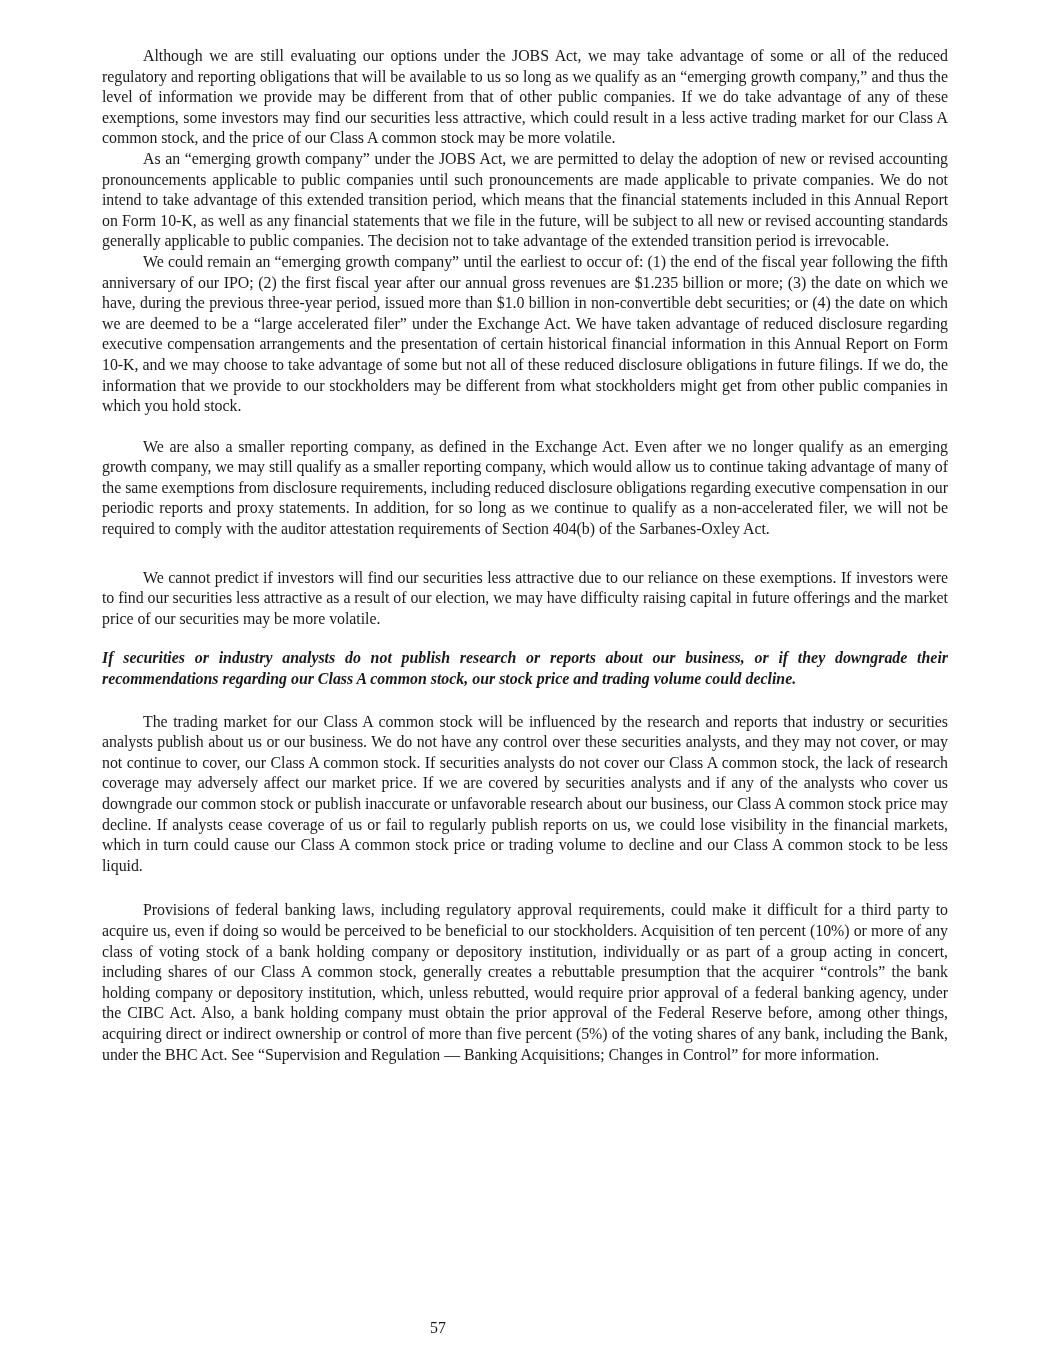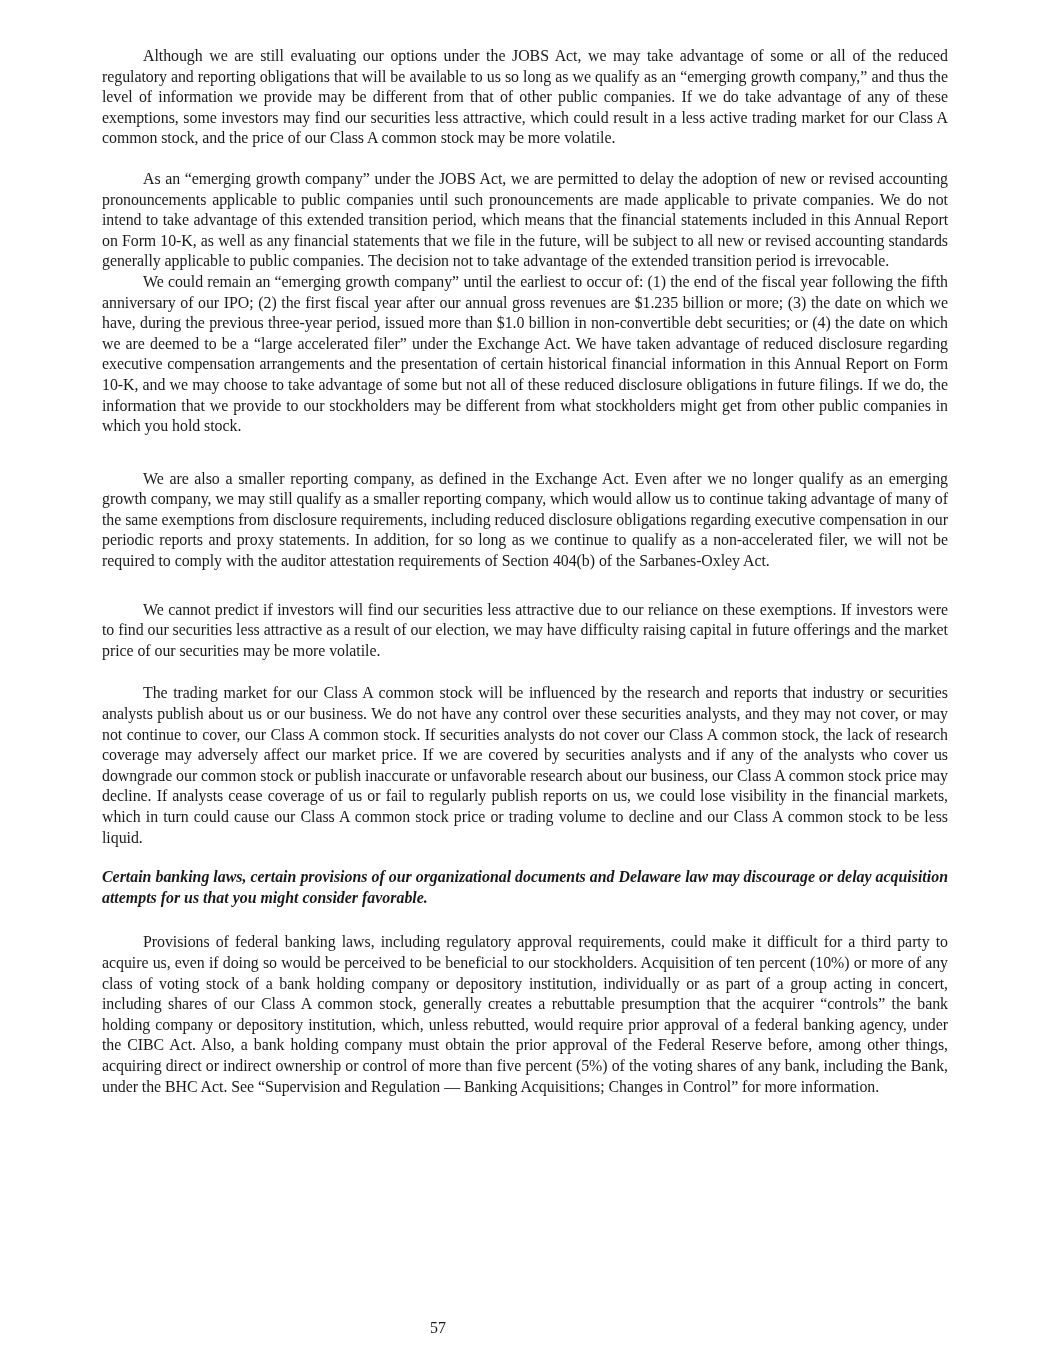--- a/index.html
+++ b/index.html
@@ -31,23 +31,23 @@
     }
     .heading {
       margin: 0;
       font-size: 15.9px;
       line-height: 20.6px;
       text-align: justify;
       font-weight: bold;
       font-style: italic;
     }
     #p1 { margin-top: 0; }
-    #p2 { margin-top: 20px; }
+    #p2 { }
     #p3 { }
-    #p4 { margin-top: 32px; }
+    #p4 { margin-top: 20px; }
     #p5 { margin-top: 28px; }
     #h1 { margin-top: 19px; }
     #p6 { margin-top: 22px; }
     #h2 { margin-top: 19px; }
     #p7 { margin-top: 24px; }
     .page-number {
       position: absolute;
       left: 0;
       width: 876px;
       top: 1318px;
@@ -58,18 +58,18 @@
   </style>
 </head>
 <body>
 
 <div class="page">
   <p id="p1" class="para">Although we are still evaluating our options under the JOBS Act, we may take advantage of some or all of the reduced regulatory and reporting obligations that will be available to us so long as we qualify as an “emerging growth company,” and thus the level of information we provide may be different from that of other public companies. If we do take advantage of any of these exemptions, some investors may find our securities less attractive, which could result in a less active trading market for our Class A common stock, and the price of our Class A common stock may be more volatile.</p>
   <p id="p2" class="para">As an “emerging growth company” under the JOBS Act, we are permitted to delay the adoption of new or revised accounting pronouncements applicable to public companies until such pronouncements are made applicable to private companies. We do not intend to take advantage of this extended transition period, which means that the financial statements included in this Annual Report on Form 10-K, as well as any financial statements that we file in the future, will be subject to all new or revised accounting standards generally applicable to public companies. The decision not to take advantage of the extended transition period is irrevocable.</p>
   <p id="p3" class="para">We could remain an “emerging growth company” until the earliest to occur of: (1) the end of the fiscal year following the fifth anniversary of our IPO; (2) the first fiscal year after our annual gross revenues are $1.235 billion or more; (3) the date on which we have, during the previous three-year period, issued more than $1.0 billion in non-convertible debt securities; or (4) the date on which we are deemed to be a “large accelerated filer” under the Exchange Act. We have taken advantage of reduced disclosure regarding executive compensation arrangements and the presentation of certain historical financial information in this Annual Report on Form 10-K, and we may choose to take advantage of some but not all of these reduced disclosure obligations in future filings. If we do, the information that we provide to our stockholders may be different from what stockholders might get from other public companies in which you hold stock.</p>
   <p id="p4" class="para">We are also a smaller reporting company, as defined in the Exchange Act. Even after we no longer qualify as an emerging growth company, we may still qualify as a smaller reporting company, which would allow us to continue taking advantage of many of the same exemptions from disclosure requirements, including reduced disclosure obligations regarding executive compensation in our periodic reports and proxy statements. In addition, for so long as we continue to qualify as a non-accelerated filer, we will not be required to comply with the auditor attestation requirements of Section 404(b) of the Sarbanes-Oxley Act.</p>
   <p id="p5" class="para">We cannot predict if investors will find our securities less attractive due to our reliance on these exemptions. If investors were to find our securities less attractive as a result of our election, we may have difficulty raising capital in future offerings and the market price of our securities may be more volatile.</p>
+  <p id="h1" class="heading">If securities or industry analysts do not publish research or reports about our business, or if they downgrade their recommendations regarding our Class A common stock, our stock price and trading volume could decline.</p>
   <p id="p6" class="para">The trading market for our Class A common stock will be influenced by the research and reports that industry or securities analysts publish about us or our business. We do not have any control over these securities analysts, and they may not cover, or may not continue to cover, our Class A common stock. If securities analysts do not cover our Class A common stock, the lack of research coverage may adversely affect our market price. If we are covered by securities analysts and if any of the analysts who cover us downgrade our common stock or publish inaccurate or unfavorable research about our business, our Class A common stock price may decline. If analysts cease coverage of us or fail to regularly publish reports on us, we could lose visibility in the financial markets, which in turn could cause our Class A common stock price or trading volume to decline and our Class A common stock to be less liquid.</p>
-  <p id="h2" class="heading">Certain banking laws, certain provisions of our organizational documents and Delaware law may discourage or delay acquisition attempts for us that you might consider favorable.</p>
   <p id="p7" class="para">Provisions of federal banking laws, including regulatory approval requirements, could make it difficult for a third party to acquire us, even if doing so would be perceived to be beneficial to our stockholders. Acquisition of ten percent (10%) or more of any class of voting stock of a bank holding company or depository institution, individually or as part of a group acting in concert, including shares of our Class A common stock, generally creates a rebuttable presumption that the acquirer “controls” the bank holding company or depository institution, which, unless rebutted, would require prior approval of a federal banking agency, under the CIBC Act. Also, a bank holding company must obtain the prior approval of the Federal Reserve before, among other things, acquiring direct or indirect ownership or control of more than five percent (5%) of the voting shares of any bank, including the Bank, under the BHC Act. See “Supervision and Regulation — Banking Acquisitions; Changes in Control” for more information.</p>
 </div>
 
 <div class="page-number">57</div>
 
 </body></html>

